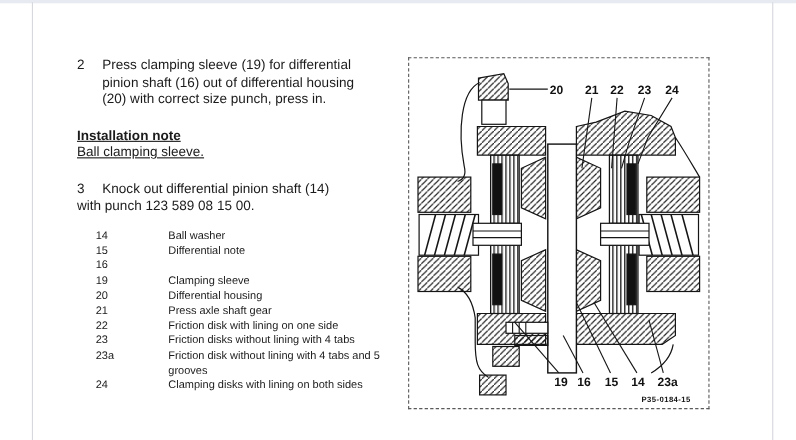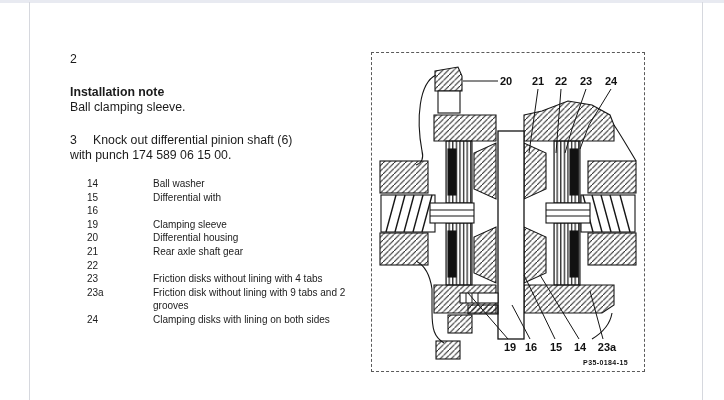--- a/index.html
+++ b/index.html
@@ -12,21 +12,21 @@
   .top-strip{position:absolute;left:0;top:0;width:724px;height:3px;background:#e8eaf1;}
   .vline{position:absolute;top:2px;width:1px;height:398px;background:#d6d8de;}
   .vline.left{left:29px}
   .vline.right{left:702px}
 
   
   .text-col{position:absolute;left:70px;top:52px;width:280px;}
   .step{display:flex;font-size:12.3px;line-height:15.6px;}
   .step .num{width:23px;flex:0 0 23px;}
   .step .body{width:252px;}
-  .note{margin-top:17px;font-size:12.3px;line-height:15.6px;}
+  .note{margin-top:17px;font-size:12.3px;line-height:15.6px;text-decoration:underline;}
   .note .title{font-weight:bold;}
   .step3{margin-top:17px;font-size:12.3px;line-height:15.6px;}
   .step3 .l1{display:flex;}
   .step3 .l1 .num{width:23px;flex:0 0 23px;}
 
   .parts{margin-top:13px;margin-left:17px;font-size:10px;line-height:13.6px;}
   .parts .row{display:flex;}
   .parts .ref{width:30px;flex:0 0 30px;}
   .parts .desc{width:205px;padding-left:36px;}
 
@@ -44,69 +44,71 @@
 <body>
 
 <div class="top-strip"></div>
 <div class="vline left"></div>
 <div class="vline right"></div>
 
 <div class="text-col">
 
   <div class="step">
     <span class="num">2</span>
+    <span class="body">Press clamping sleeve (19) for differential pinion shaft (16) out of differential housing (20) with correct size punch, press in.</span>
   </div>
 
   <div class="note">
     <div class="title">Installation note</div>
     <div>Ball clamping sleeve.</div>
   </div>
 
   <div class="step3">
     <div class="l1">
       <span class="num">3</span>
-      <span>Knock out differential pinion shaft (6)</span>
-    </div>
-    <div>with punch 174 589 06 15 00.</div>
+      <span>Knock out differential pinion shaft (14)</span>
+    </div>
+    <div>with punch 123 589 08 15 00.</div>
   </div>
 
   <div class="parts">
     <div class="row">
       <span class="ref">14</span>
       <span class="desc">Ball washer</span>
     </div>
     <div class="row">
       <span class="ref">15</span>
-      <span class="desc">Differential with</span>
+      <span class="desc">Differential note</span>
     </div>
     <div class="row">
       <span class="ref">16</span>
     </div>
     <div class="row">
       <span class="ref">19</span>
       <span class="desc">Clamping sleeve</span>
     </div>
     <div class="row">
       <span class="ref">20</span>
       <span class="desc">Differential housing</span>
     </div>
     <div class="row">
       <span class="ref">21</span>
-      <span class="desc">Rear axle shaft gear</span>
+      <span class="desc">Press axle shaft gear</span>
     </div>
     <div class="row">
       <span class="ref">22</span>
+      <span class="desc">Friction disk with lining on one side</span>
     </div>
     <div class="row">
       <span class="ref">23</span>
       <span class="desc">Friction disks without lining with 4 tabs</span>
     </div>
     <div class="row">
       <span class="ref">23a</span>
-      <span class="desc">Friction disk without lining with 9 tabs and 2 grooves</span>
+      <span class="desc">Friction disk without lining with 4 tabs and 5 grooves</span>
     </div>
     <div class="row">
       <span class="ref">24</span>
       <span class="desc">Clamping disks with lining on both sides</span>
     </div>
   </div>
 </div>
 
 <div class="figure">
   <svg width="272" height="318" viewBox="0 0 272 318">

